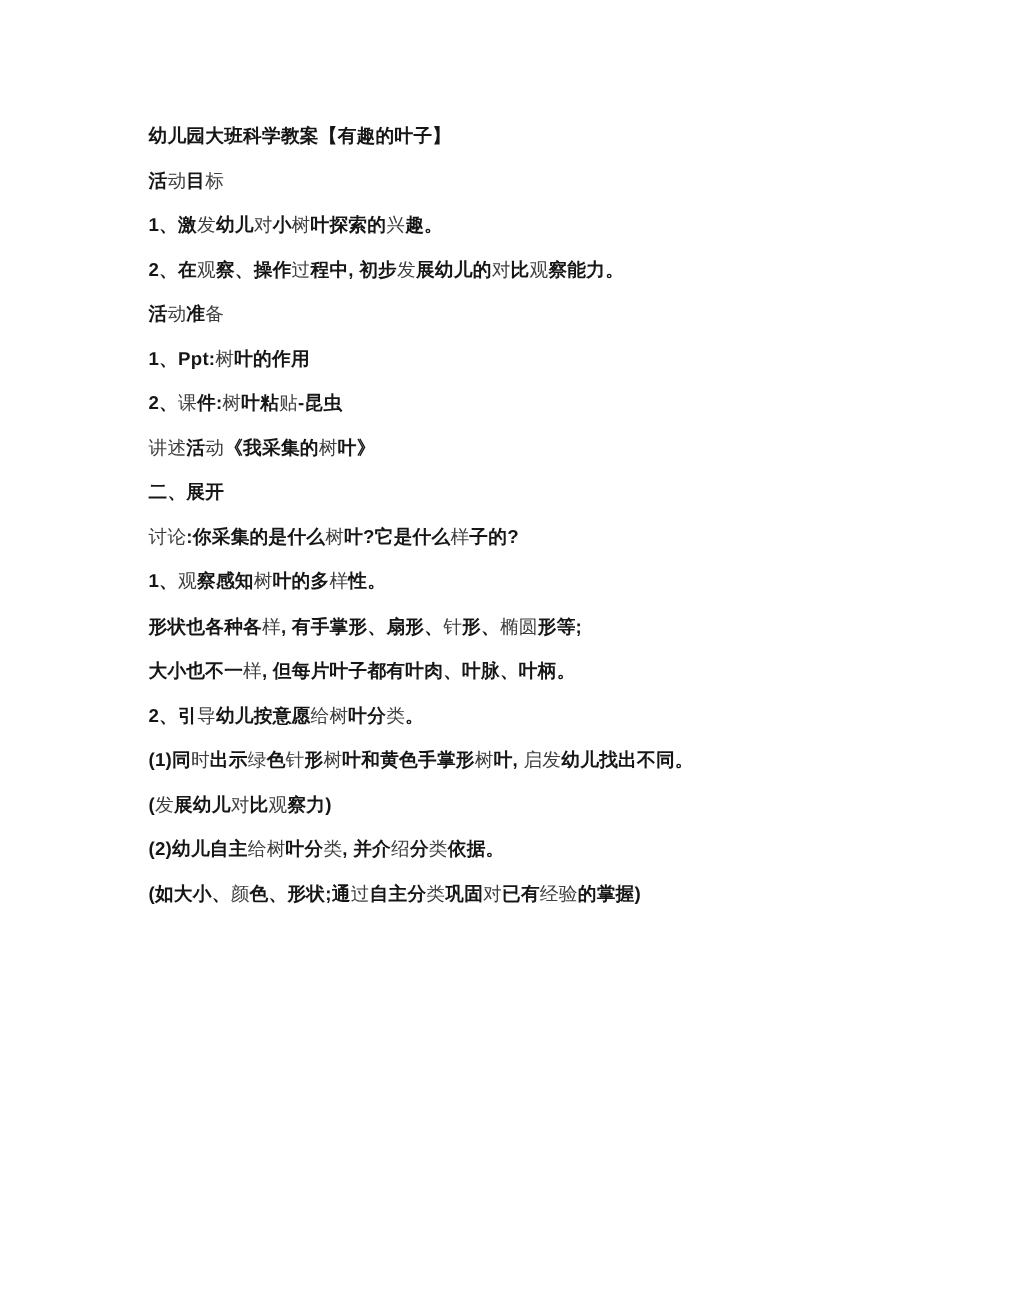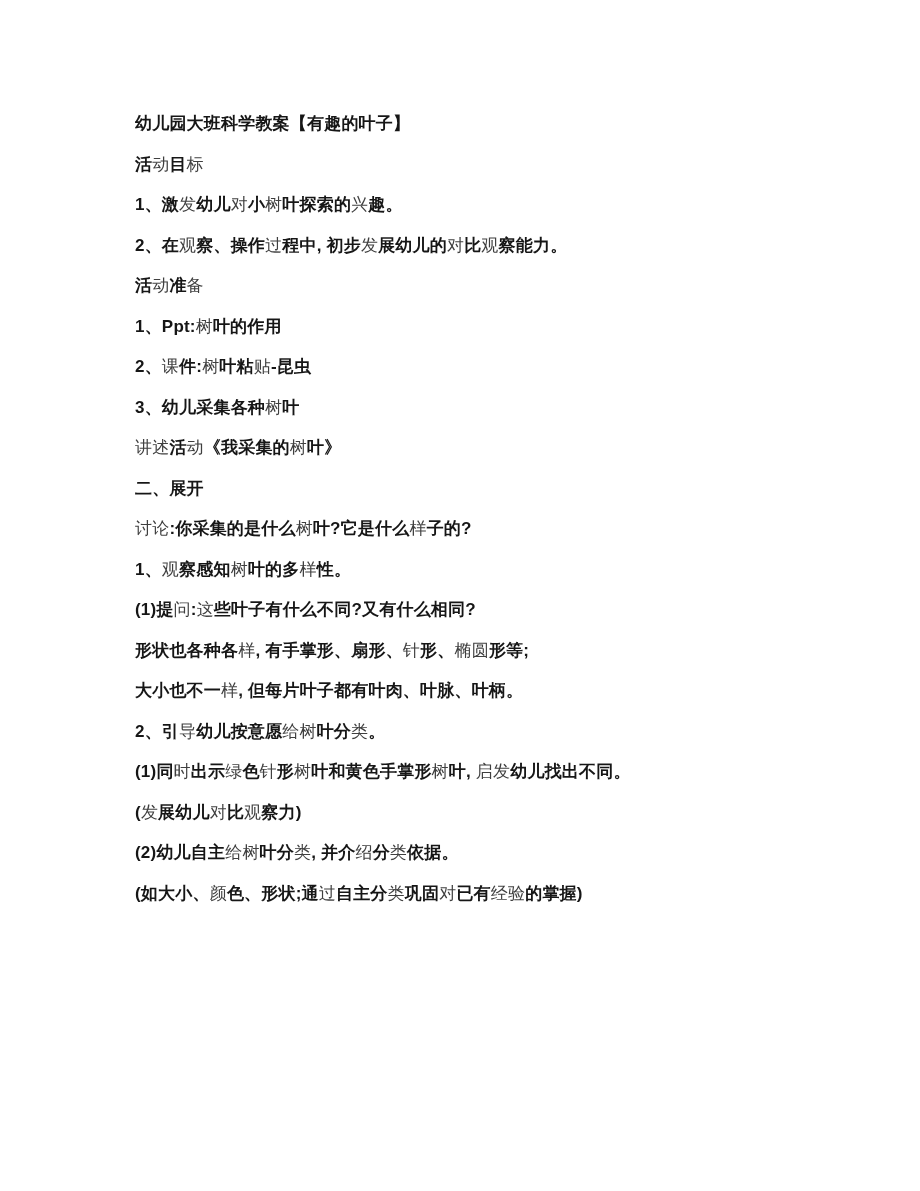--- a/index.html
+++ b/index.html
@@ -44,26 +44,24 @@
 
 <div class="page">
   <div class="doc-body">
       <div class="line">幼儿园大班科学教案【有趣的叶子】</div>
       <div class="line">活<span class="lt">动</span>目<span class="lt">标</span></div>
       <div class="line">1、激<span class="lt">发</span>幼儿<span class="lt">对</span>小<span class="lt">树</span>叶探索的<span class="lt">兴</span>趣。</div>
       <div class="line">2、在<span class="lt">观</span>察、操作<span class="lt">过</span>程中, 初步<span class="lt">发</span>展幼儿的<span class="lt">对</span>比<span class="lt">观</span>察能力。</div>
       <div class="line">活<span class="lt">动</span>准<span class="lt">备</span></div>
       <div class="line">1、Ppt:<span class="lt">树</span>叶的作用</div>
       <div class="line">2、<span class="lt">课</span>件:<span class="lt">树</span>叶粘<span class="lt">贴</span>-昆虫</div>
-      <div class="line">3、幼儿采集各种<span class="lt">树</span>叶</div>
       <div class="line"><span class="lt">讲</span><span class="lt">述</span>活<span class="lt">动</span>《我采集的<span class="lt">树</span>叶》</div>
       <div class="line">二、展开</div>
       <div class="line"><span class="lt">讨</span><span class="lt">论</span>:你采集的是什么<span class="lt">树</span>叶?它是什么<span class="lt">样</span>子的?</div>
       <div class="line">1、<span class="lt">观</span>察感知<span class="lt">树</span>叶的多<span class="lt">样</span>性。</div>
-      <div class="line">(1)提<span class="lt">问</span>:<span class="lt">这</span>些叶子有什么不同?又有什么相同?</div>
       <div class="line">形状也各种各<span class="lt">样</span>, 有手掌形、扇形、<span class="lt">针</span>形、<span class="lt">椭</span><span class="lt">圆</span>形等;</div>
       <div class="line">大小也不一<span class="lt">样</span>, 但每片叶子都有叶肉、叶脉、叶柄。</div>
       <div class="line">2、引<span class="lt">导</span>幼儿按意愿<span class="lt">给</span><span class="lt">树</span>叶分<span class="lt">类</span>。</div>
       <div class="line">(1)同<span class="lt">时</span>出示<span class="lt">绿</span>色<span class="lt">针</span>形<span class="lt">树</span>叶和黄色手掌形<span class="lt">树</span>叶, <span class="lt">启</span><span class="lt">发</span>幼儿找出不同。</div>
       <div class="line">(<span class="lt">发</span>展幼儿<span class="lt">对</span>比<span class="lt">观</span>察力)</div>
       <div class="line">(2)幼儿自主<span class="lt">给</span><span class="lt">树</span>叶分<span class="lt">类</span>, 并介<span class="lt">绍</span>分<span class="lt">类</span>依据。</div>
       <div class="line">(如大小、<span class="lt">颜</span>色、形状;通<span class="lt">过</span>自主分<span class="lt">类</span>巩固<span class="lt">对</span>已有<span class="lt">经</span><span class="lt">验</span>的掌握)</div>
     </div>
 </div>
 

